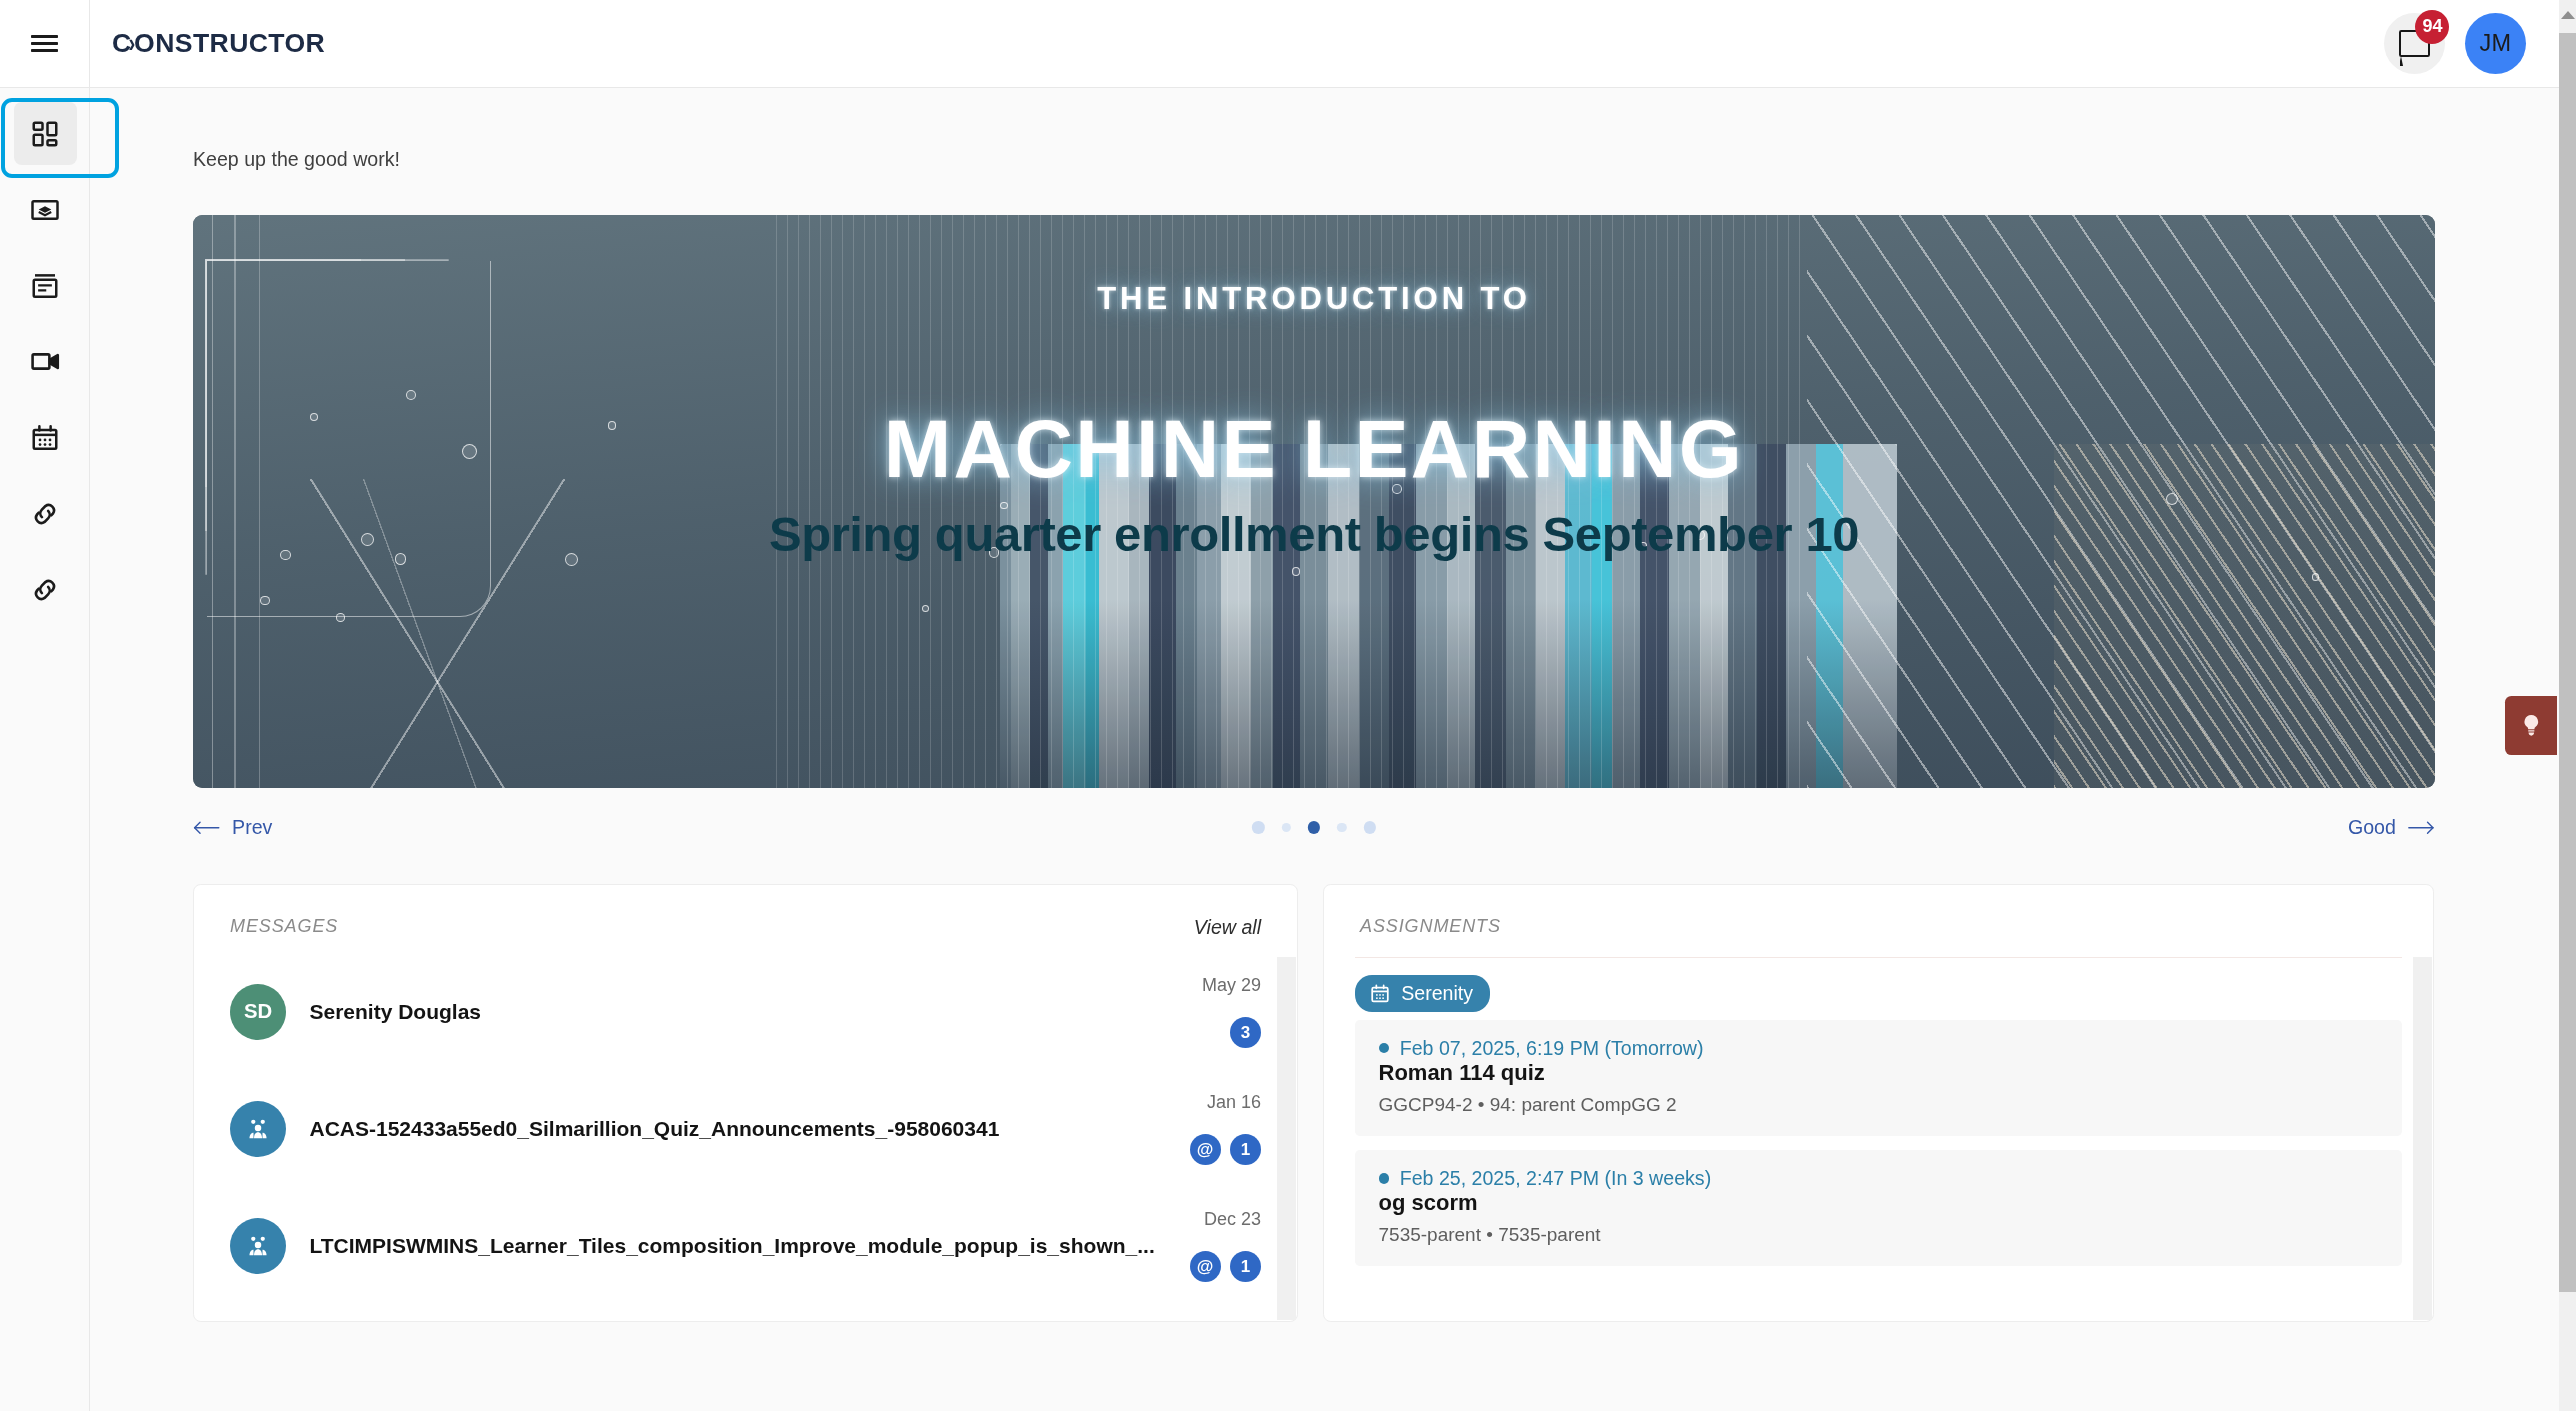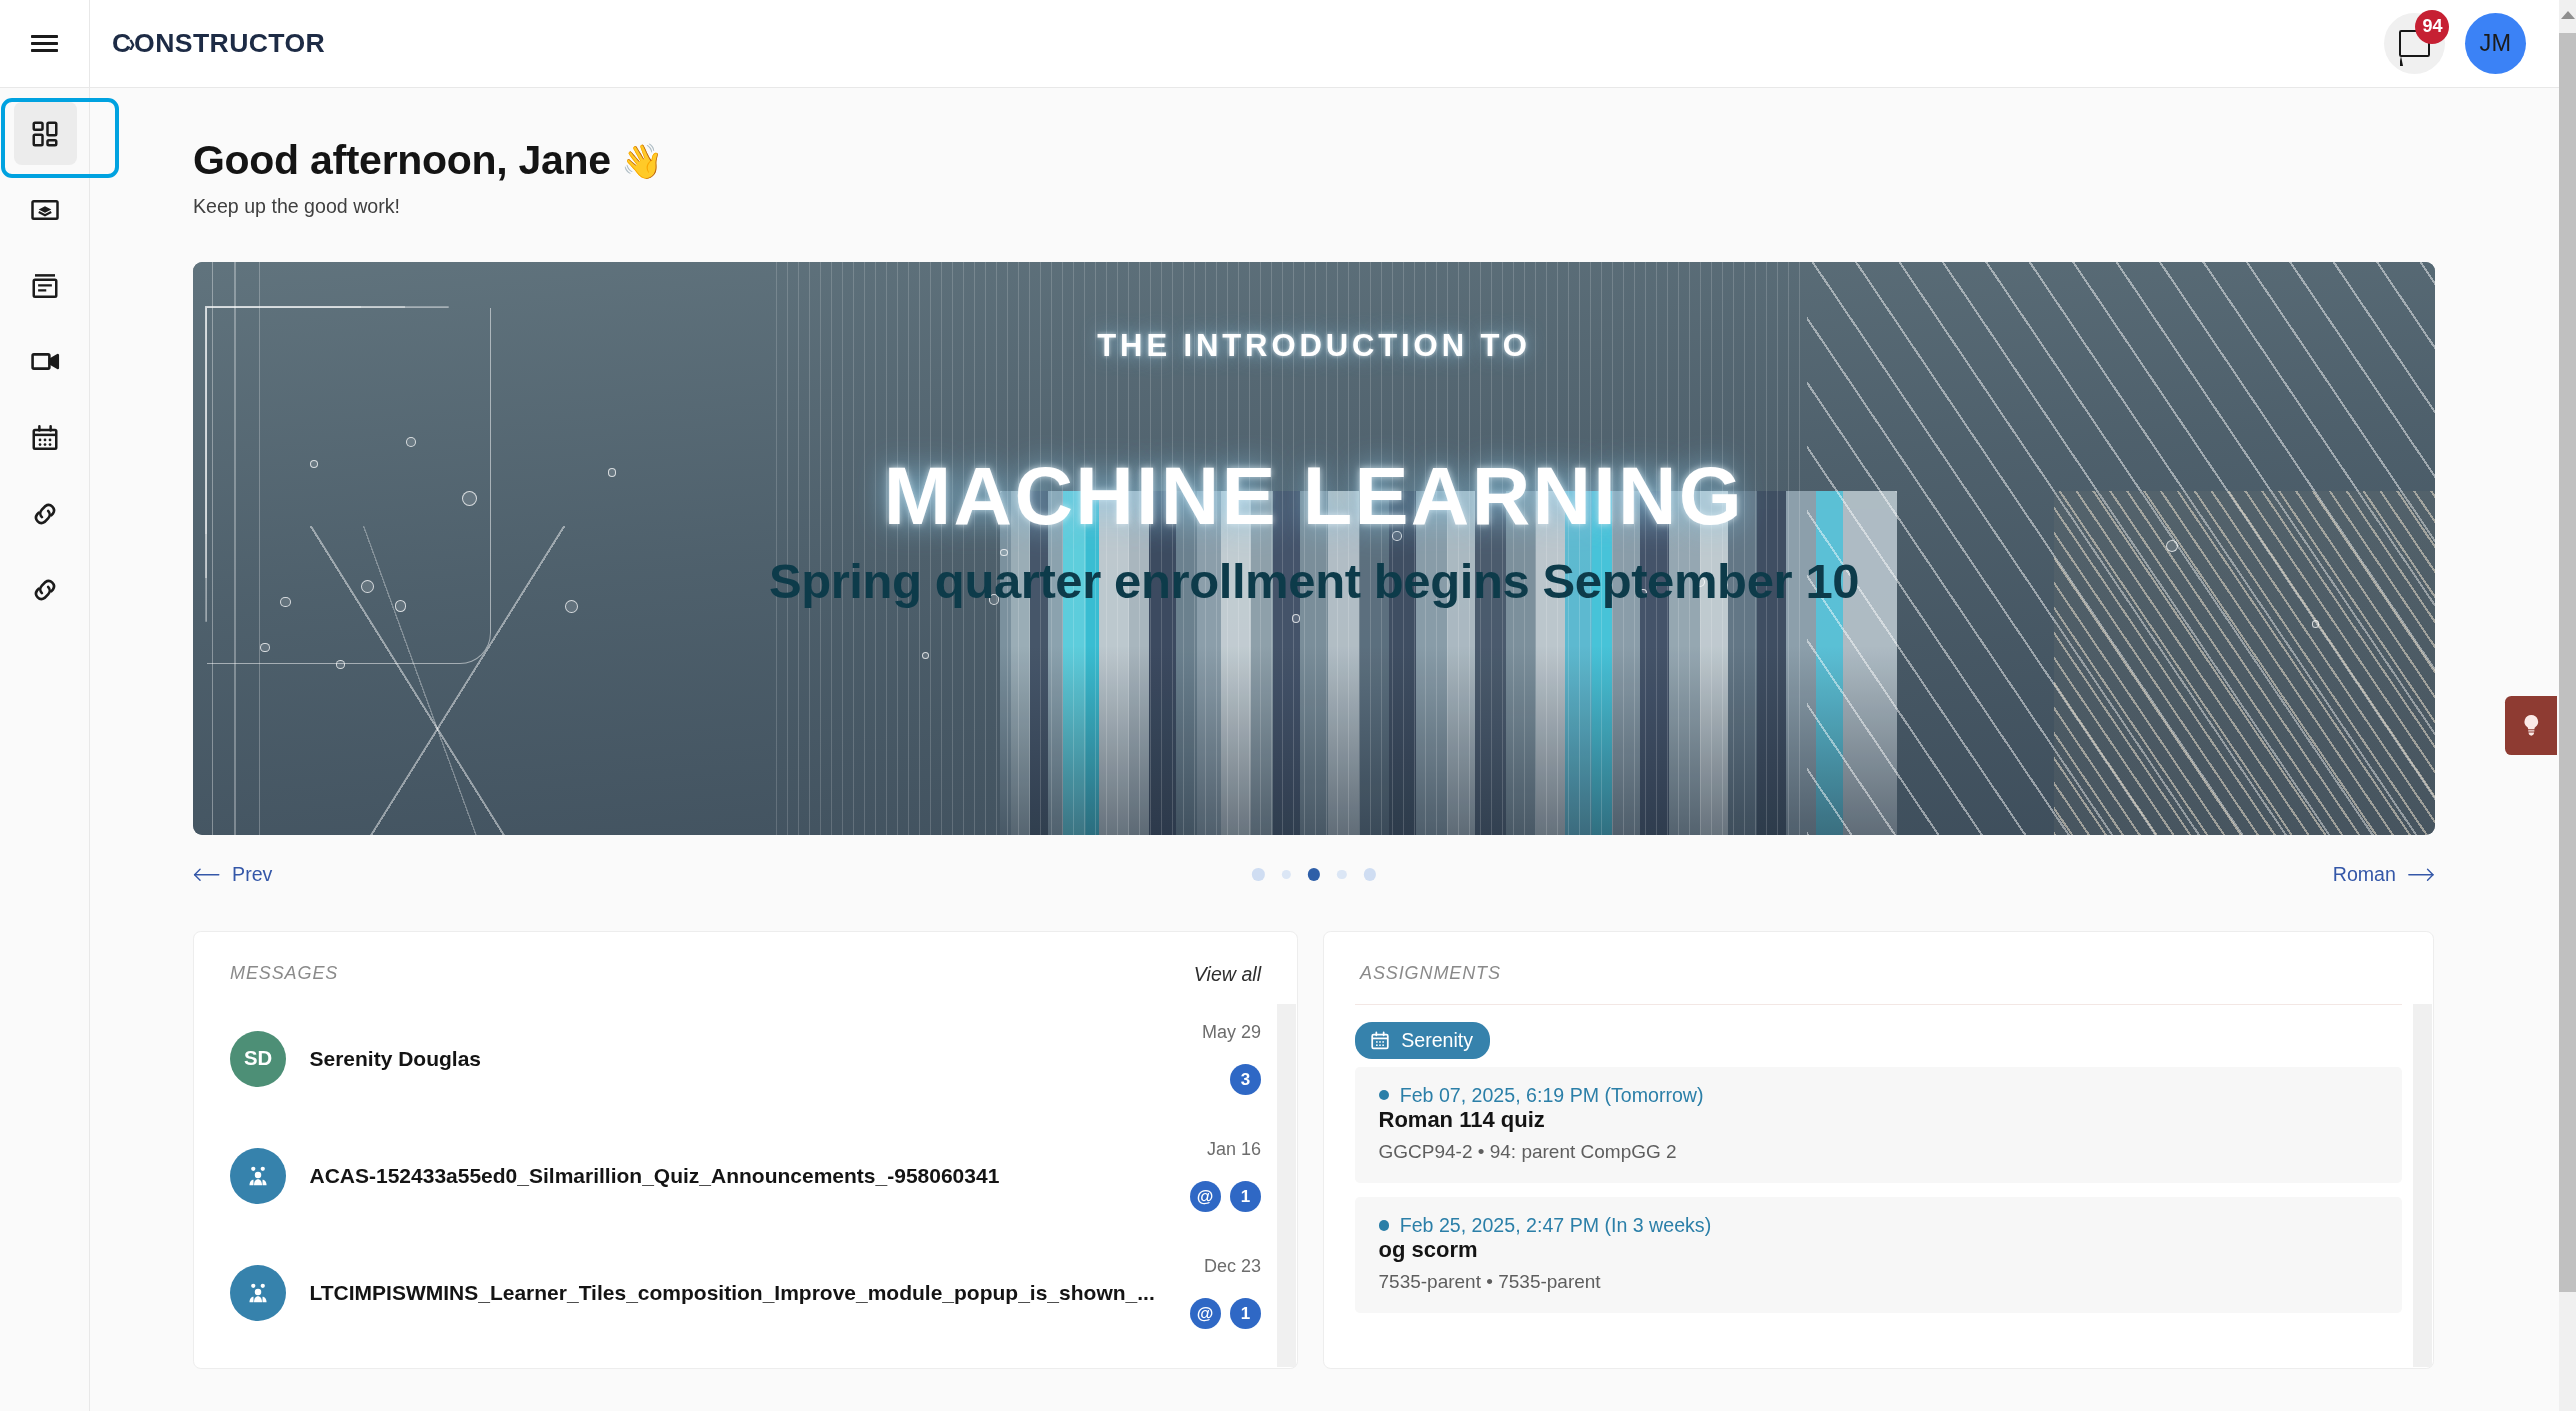--- a/index.html
+++ b/index.html
@@ -494,24 +494,20 @@
         <path d="M14.5 9.5a4.3 4.3 0 0 1 0 6l-2.8 2.8a4.3 4.3 0 0 1-6-6l1.3-1.3"></path>
       </svg>
     </span>
   </div>
 
 </div>
 
 <div class="main">
 
   <div class="greeting">
-    <h1>
-      <span>Good afternoon, Jane</span>
-      <span class="wave">👋</span>
-    </h1>
     <p>Keep up the good work!</p>
   </div>
 
   <div class="banner-wrap">
     <div class="banner">
       <div class="bg-base"></div>
       <div class="bg-lines-left"></div>
       <div class="bg-towers"></div>
       <div class="bg-vstreaks"></div>
       <div class="bg-diag-right"></div>
@@ -554,21 +550,21 @@
 
     <div class="car-dots">
       <span></span>
       <span class="small"></span>
       <span class="active"></span>
       <span class="small"></span>
       <span></span>
     </div>
 
     <div class="car-link next">
-      <span>Roman</span>
+      <span>Good</span>
       <svg class="arrow-svg" width="26.6" height="15.6" viewBox="0 0 34 20" fill="none" stroke="#3457a8" stroke-width="1.8" stroke-linecap="round" stroke-linejoin="round">
         <path d="M1 10h31"></path>
           <path d="M25 3l7 7-7 7"></path>
       </svg>
     </div>
   </div>
 
   <div class="cards">
 
     <div class="card messages">

